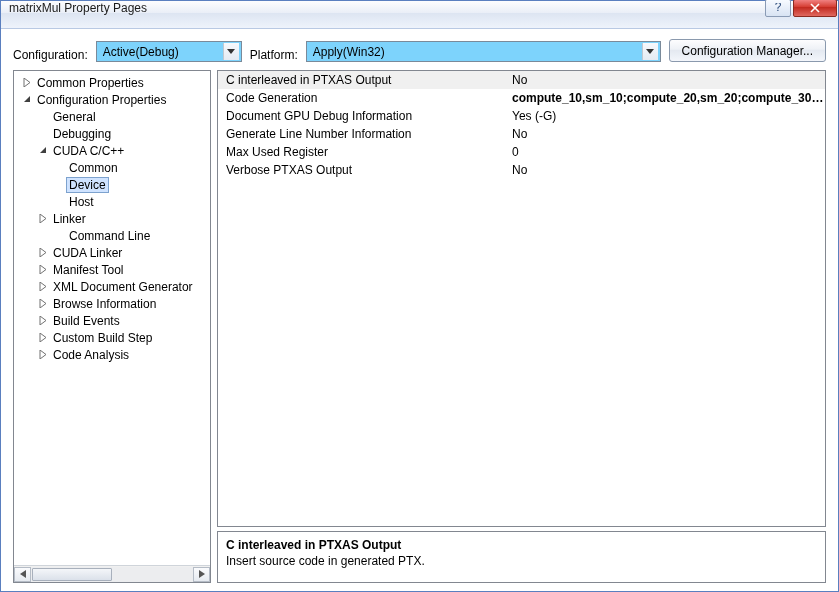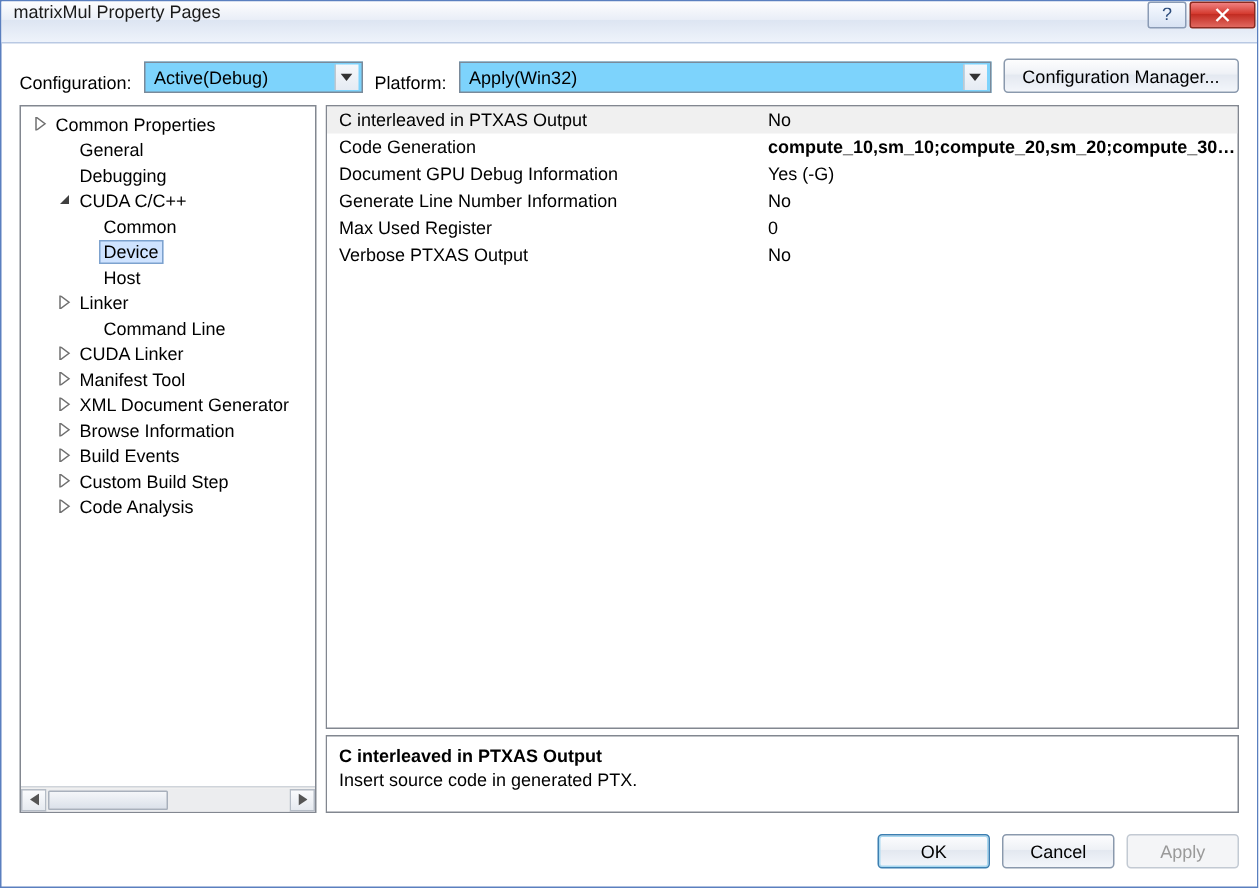--- a/index.html
+++ b/index.html
@@ -1,18 +1,18 @@
 <!DOCTYPE html>
 <html><head>
 <meta charset="utf-8">
 <style>
   * { box-sizing: border-box; font-family: "Segoe UI", Tahoma, sans-serif; font-size: 12px; }
   html,body { margin:0; padding:0; background:#fff; }
   .window { width:839px; height:592px; border:1px solid #5a7fbf; background:#fff; display:flex; flex-direction:column; position:relative; }
-  .titlebar { height:28px; background:linear-gradient(#fdfdfe,#e9eef7 45%,#dde5f2 46%,#eef3fb); border-bottom:1px solid #b9c9e3; display:flex; padding:0 0 13px 8px; }
+  .titlebar { height:28px; background:linear-gradient(#fdfdfe,#e9eef7 45%,#dde5f2 46%,#eef3fb); border-bottom:1px solid #b9c9e3; display:flex; align-items:center; padding:0 0 13px 8px; }
   .titlebar .title { flex:1; color:#1a1a1a; }
   .titlebar .winbtns { display:flex; }
   .winbtn { width:28px; height:18px; margin:0 1px; border:1px solid #8a9bb5; border-radius:2px; background:linear-gradient(#f7faff,#d8e3f3); display:flex; align-items:center; justify-content:center; font-size:10px; color:#2a4a7a; cursor:default; }
   .winbtn.help { width:26px; }
   .winbtn.close { background:linear-gradient(#f08080,#d43a2f 45%,#c22a20 46%,#e0685f); color:#fff; border-color:#8a2a20; width:44px; }
   .winbtn svg { pointer-events:none; }
 
   .toprow { display:flex; align-items:flex-end; padding:10px 12px 8px; gap:8px; }
   .toprow label { color:#000; }
   .combo { flex:0 0 auto; height:21px; border:1px solid #7a8a9a; background:#7dd3fc; display:flex; align-items:center; padding:0 2px 0 6px; position:relative; }
@@ -99,20 +99,28 @@
     <div class="tree-wrap">
       <div class="tree">
         <div class="tnode" style="padding-left:4px">
           <span class="tw">
               <svg width="9" height="9">
                 <path d="M1 0 L7 4.5 L1 9 Z" fill="none" stroke="#707070"></path>
               </svg>
             </span>
           <span class="tlabel">Common Properties</span>
         </div>
+        <div class="tnode" style="padding-left:4px">
+          <span class="tw">
+              <svg width="9" height="9">
+                <path d="M1 7 L7 7 L7 1 Z" fill="#404040"></path>
+              </svg>
+            </span>
+          <span class="tlabel">Configuration Properties</span>
+        </div>
         <div class="tnode" style="padding-left:34px">
           <span class="tlabel">General</span>
         </div>
         <div class="tnode" style="padding-left:34px">
           <span class="tlabel">Debugging</span>
         </div>
         <div class="tnode" style="padding-left:20px">
           <span class="tw">
               <svg width="9" height="9">
                 <path d="M1 7 L7 7 L7 1 Z" fill="#404040"></path>
@@ -242,19 +250,14 @@
           </div>
         </div>
       <div class="descbox">
         <div class="dtitle">C interleaved in PTXAS Output</div>
         <div>Insert source code in generated PTX.</div>
       </div>
     </div>
 
   </div>
 
-  <div class="footer">
-    <button class="btn default">OK</button>
-    <button class="btn">Cancel</button>
-    <button class="btn disabled">Apply</button>
-  </div>
 
 </div>
 
 </body></html>

